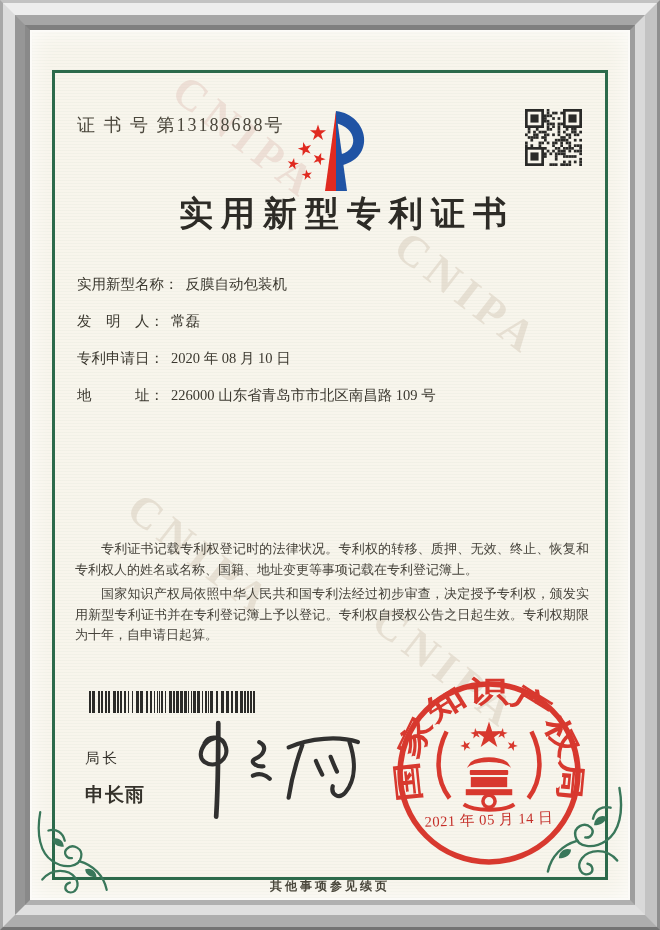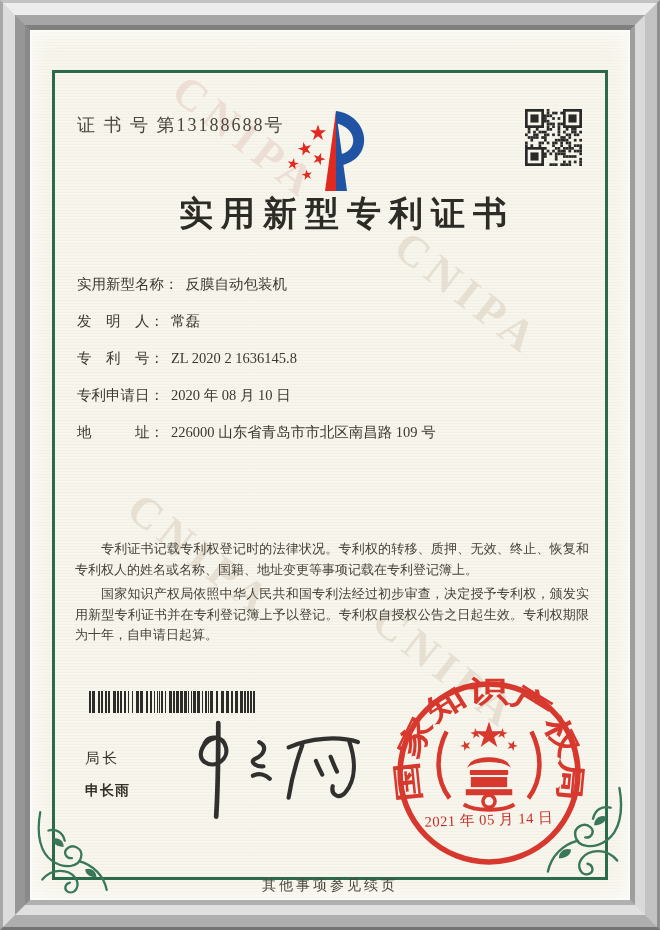--- a/index.html
+++ b/index.html
@@ -33,27 +33,27 @@
   .f-label{white-space:pre;margin-right:7px;}
   .grant-row{display:flex;}
   .grant-pair2{margin-left:52px;}
 
   .paragraphs{position:absolute;left:20px;top:466px;width:514px;font-size:13px;line-height:20.5px;color:#45423a;text-align:justify;}
   .paragraphs p{margin:0 0 4px 0;text-indent:2em;}
 
   .barcode{position:absolute;left:34px;top:618px;width:172px;height:22px;}
 
   .sig-title{position:absolute;left:30px;top:676px;font-size:14.5px;font-weight:normal;color:#35322b;letter-spacing:3px;}
-  .sig-name{position:absolute;left:30px;top:709px;font-size:14px;font-weight:bold;color:#35322b;letter-spacing:1px;font-family:Liberation Serif, serif;}
+  .sig-name{position:absolute;left:30px;top:709px;font-size:19px;font-weight:bold;color:#35322b;letter-spacing:1px;font-family:Liberation Serif, serif;}
   .sig-hand{position:absolute;left:128px;top:646px;width:185px;height:105px;}
 
   .seal{position:absolute;left:336px;top:602px;width:196px;height:196px;opacity:.92;mix-blend-mode:multiply;}
 
   .page-number{position:absolute;left:0;right:0;top:778px;text-align:center;font-size:11.5px;letter-spacing:1px;color:#3e3b33;}
-  .footer-note{position:absolute;left:0;right:0;bottom:5px;text-align:center;font-size:14px;letter-spacing:3px;color:#4a473c;z-index:3;}
+  .footer-note{position:absolute;left:0;right:0;bottom:5px;text-align:center;font-size:12px;letter-spacing:3px;color:#4a473c;z-index:3;font-weight:bold;}
 
   .flourish{position:absolute;z-index:3;}
   .flourish-left{left:2px;top:778px;width:86px;height:92px;}
   .flourish-right{right:4px;top:752px;width:88px;height:102px;transform:scaleX(-1);}
 </style>
 </head>
 <body>
 
 <div class="page">
   <div class="f1"></div>
@@ -248,21 +248,20 @@
           <rect x="0" y="14" width="7" height="7" fill="#2a2a28"></rect>
           <rect x="1" y="15" width="5" height="5" fill="#f8f5ec"></rect>
           <rect x="2" y="16" width="3" height="3" fill="#2a2a28"></rect>
         </svg>
 
       <div class="title">实用新型专利证书</div>
 
       <div class="fields">
         <div><span class="f-label">实用新型名称：</span><span>反膜自动包装机</span></div>
         <div><span class="f-label">发　明　人：</span><span>常磊</span></div>
-        <div><span class="f-label">专　利　号：</span><span>ZL 2020 2 1636145.8</span></div>
         <div><span class="f-label">专利申请日：</span><span>2020 年 08 月 10 日</span></div>
         <div><span class="f-label">地　　　址：</span><span>226000 山东省青岛市市北区南昌路 109 号</span></div>
       </div>
 
       <div class="paragraphs">
         <p>专利证书记载专利权登记时的法律状况。专利权的转移、质押、无效、终止、恢复和专利权人的姓名或名称、国籍、地址变更等事项记载在专利登记簿上。</p>
         <p>国家知识产权局依照中华人民共和国专利法经过初步审查，决定授予专利权，颁发实用新型专利证书并在专利登记簿上予以登记。专利权自授权公告之日起生效。专利权期限为十年，自申请日起算。</p>
       </div>
 
       <svg class="barcode" id="barcode-svg" viewBox="0 0 172 22" preserveAspectRatio="none">

